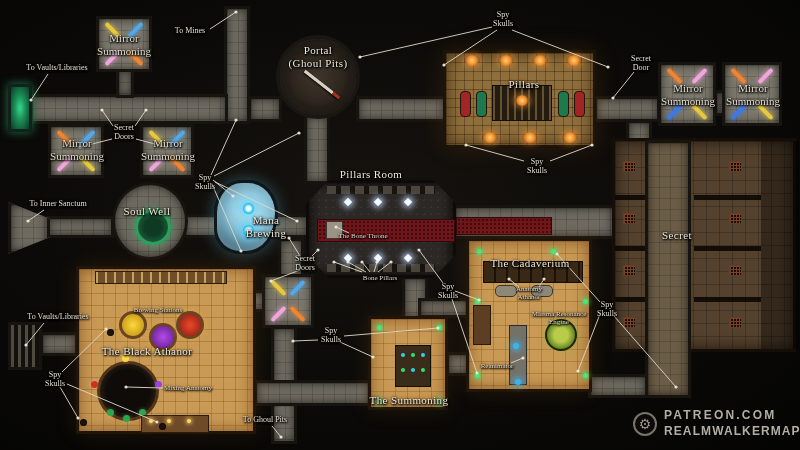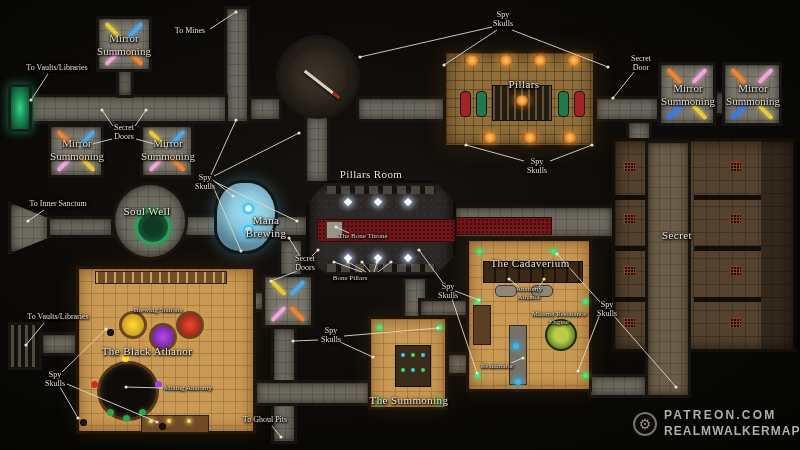--- a/index.html
+++ b/index.html
@@ -392,38 +392,40 @@
       <div class="map-label roomsmall" style="left: 124px; top: 45px;">Mirror
 Summoning</div>
       <div class="map-label small" style="left: 124px; top: 132px;">Secret
 Doors</div>
       <div class="map-label roomsmall" style="left: 77px; top: 150px;">Mirror
 Summoning</div>
       <div class="map-label roomsmall" style="left: 168px; top: 150px;">Mirror
 Summoning</div>
       <div class="map-label small" style="left: 503px; top: 19px;">Spy
 Skulls</div>
+      <div class="map-label room" style="left: 318px; top: 57px;">Portal
+(Ghoul Pits)</div>
       <div class="map-label room" style="left: 524px; top: 84px;">Pillars</div>
       <div class="map-label small" style="left: 641px; top: 63px;">Secret
 Door</div>
       <div class="map-label roomsmall" style="left: 688px; top: 95px;">Mirror
 Summoning</div>
       <div class="map-label roomsmall" style="left: 753px; top: 95px;">Mirror
 Summoning</div>
       <div class="map-label small" style="left: 537px; top: 166px;">Spy
 Skulls</div>
       <div class="map-label small" style="left: 205px; top: 182px;">Spy
 Skulls</div>
       <div class="map-label room" style="left: 147px; top: 211px;">Soul Well</div>
       <div class="map-label room" style="left: 266px; top: 227px;">Mana
 Brewing</div>
       <div class="map-label small" style="left: 58px; top: 204px;">To Inner Sanctum</div>
       <div class="map-label room" style="left: 371px; top: 174px;">Pillars Room</div>
       <div class="map-label tiny" style="left: 363px; top: 236px;">The Bone Throne</div>
-      <div class="map-label tiny" style="left: 350px; top: 278px;">Bone Pillars</div>
+      <div class="map-label tiny" style="left: 380px; top: 278px;">Bone Pillars</div>
       <div class="map-label small" style="left: 305px; top: 263px;">Secret
 Doors</div>
       <div class="map-label room" style="left: 677px; top: 235px;">Secret</div>
       <div class="map-label room" style="left: 530px; top: 263px;">The Cadaverium</div>
       <div class="map-label tiny" style="left: 529px; top: 293px;">Anatomy
 Athanor</div>
       <div class="map-label tiny" style="left: 559px; top: 318px;">Miasma Resonance
 Engine</div>
       <div class="map-label tiny" style="left: 497px; top: 366px;">Reanimator</div>
       <div class="map-label small" style="left: 448px; top: 291px;">Spy

